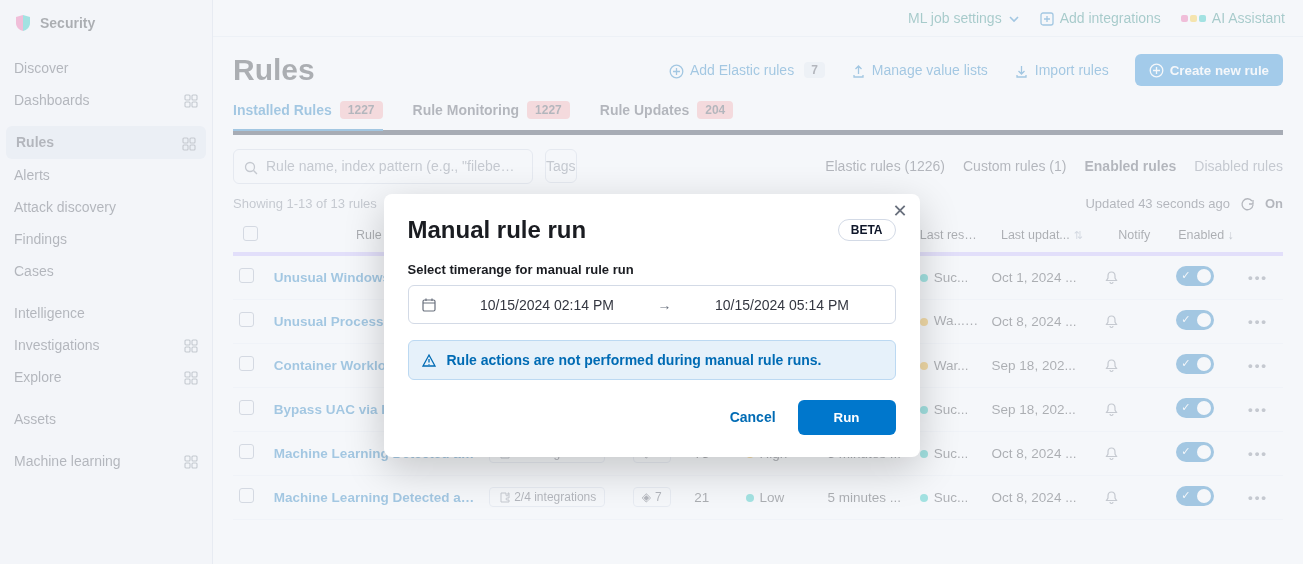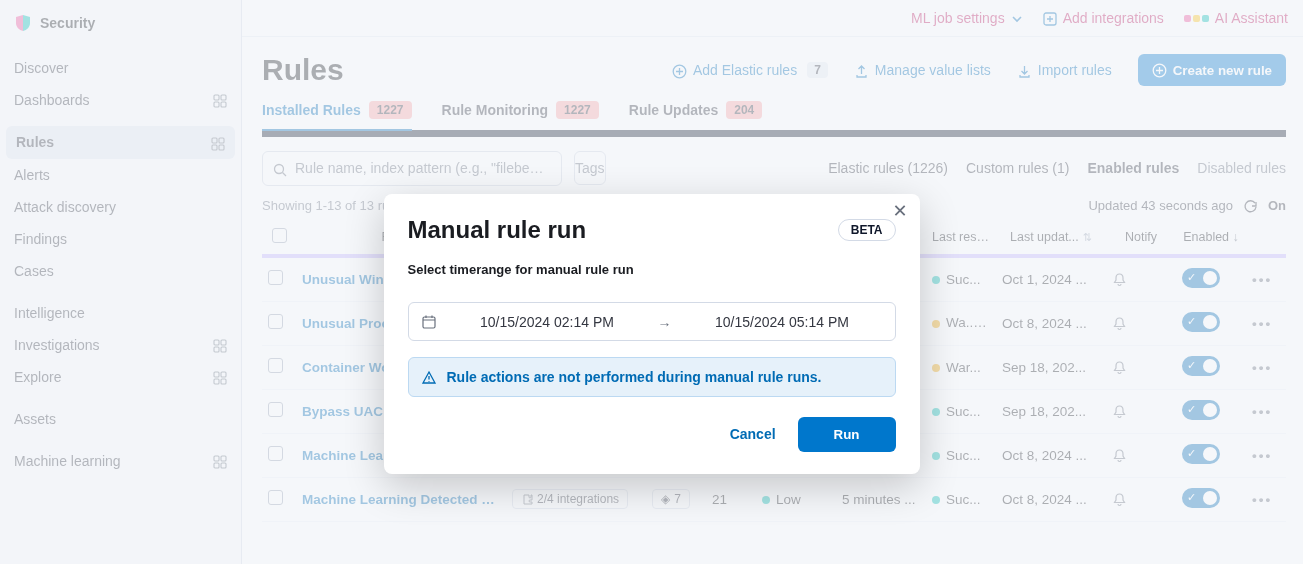--- a/index.html
+++ b/index.html
@@ -9,21 +9,21 @@
       color: #1a1c21;
       background: #fff;
       width: 1303px;
       height: 564px;
       overflow: hidden;
       position: relative;
     }
     .layout { display: flex; height: 100%; }
     
     .sidebar {
-      width: 242px;
+      width: 213px;
       background: #f7f8fc;
       border-right: 1px solid #d3dae6;
       padding-top: 10px;
       flex-shrink: 0;
     }
     .brand {
       display: flex;
       align-items: center;
       padding: 4px 14px 14px 14px;
       gap: 8px;
@@ -54,21 +54,21 @@
     .topbar {
       display: flex;
       justify-content: flex-end;
       align-items: center;
       gap: 20px;
       padding: 10px 18px;
       border-bottom: 1px solid #e6ebf2;
     }
     .topbar-link {
       display: flex; align-items: center; gap: 6px;
-      color: #be185d; font-weight: 500; cursor: pointer;
+      color: #0f766e; font-weight: 500; cursor: pointer;
     }
     .topbar-link svg, .topbar-link .ico { color: #006bb4; }
     .ai-icon { display:inline-flex; gap:2px; }
     .ai-icon span { width:7px; height:7px; border-radius:2px; display:inline-block; }
     .page {
       padding: 16px 20px 0 20px;
     }
     .page-head {
       display: flex; justify-content: space-between; align-items: center;
       margin-bottom: 14px;
@@ -78,21 +78,21 @@
     .link-btn { display:flex; align-items:center; gap:6px; color:#006bb4; font-weight:500; cursor:pointer; }
     .count-pill {
       background:#e6ebf2; color:#343741; font-size:12px; font-weight:600;
       padding: 1px 7px; border-radius:4px; margin-left:4px;
     }
     .primary-btn {
       background:#07c; color:#fff; border:none; border-radius:6px;
       padding:8px 14px; font-weight:600; display:flex; align-items:center; gap:6px; cursor:pointer;
     }
     
-    .tabs { display:flex; align-items:center; gap: 30px; border-bottom:7px solid #0f172a; }
+    .tabs { display:flex; align-items:center; gap: 30px; border-bottom:5px solid #0f172a; }
     .tab {
       display:flex; align-items:center; gap:8px; padding: 0 0 10px 0; cursor:pointer;
       color:#343741; font-weight:600;
       border-bottom: 2px solid transparent; margin-bottom:-1px;
     }
     .tab.active { color:#006bb4; border-bottom-color:#006bb4; }
     .tab .badge { background:#fca5a5; color:#343741; font-size:12px; font-weight:600; padding:2px 8px; border-radius:4px; }
     
     .filters { display:flex; align-items:center; gap:12px; margin-top:14px; }
     .search {
@@ -160,21 +160,21 @@
     }
     .modal {
       width: 536px; background:#fff; border-radius:8px;
       box-shadow: 0 12px 40px rgba(0,0,0,0.2);
       padding: 22px 24px; position:relative;
     }
     .modal-close { position:absolute; right:12px; top:8px; color:#69707d; cursor:pointer; font-size:18px; line-height:1;}
     .modal-head { display:flex; align-items:center; justify-content:space-between; margin-bottom:18px;}
     .modal-title { font-size:24px; font-weight:700; }
     .beta { border:1px solid #d3dae6; border-radius:14px; padding:3px 12px; font-size:12px; font-weight:700; color:#0f172a;}
-    .modal-label { font-size:13px; font-weight:600; margin-bottom:25px; display:block;}
+    .modal-label { font-size:13px; font-weight:600; margin-bottom:8px; display:block;}
     .range {
       border:1px solid #d3dae6; border-radius:6px; display:flex; align-items:center;
       padding:10px 12px; gap:10px;
     }
     .range .cal { color:#69707d;}
     .range .val { flex:1; text-align:center; color:#343741;}
     .range .arrow { color:#69707d;}
     .callout {
       margin-top:16px; background:#e6f1fa; border:1px solid #bcd9f2; border-radius:6px;
       padding:10px 12px; display:flex; align-items:center; gap:10px; color:#006bb4; font-weight:600;

